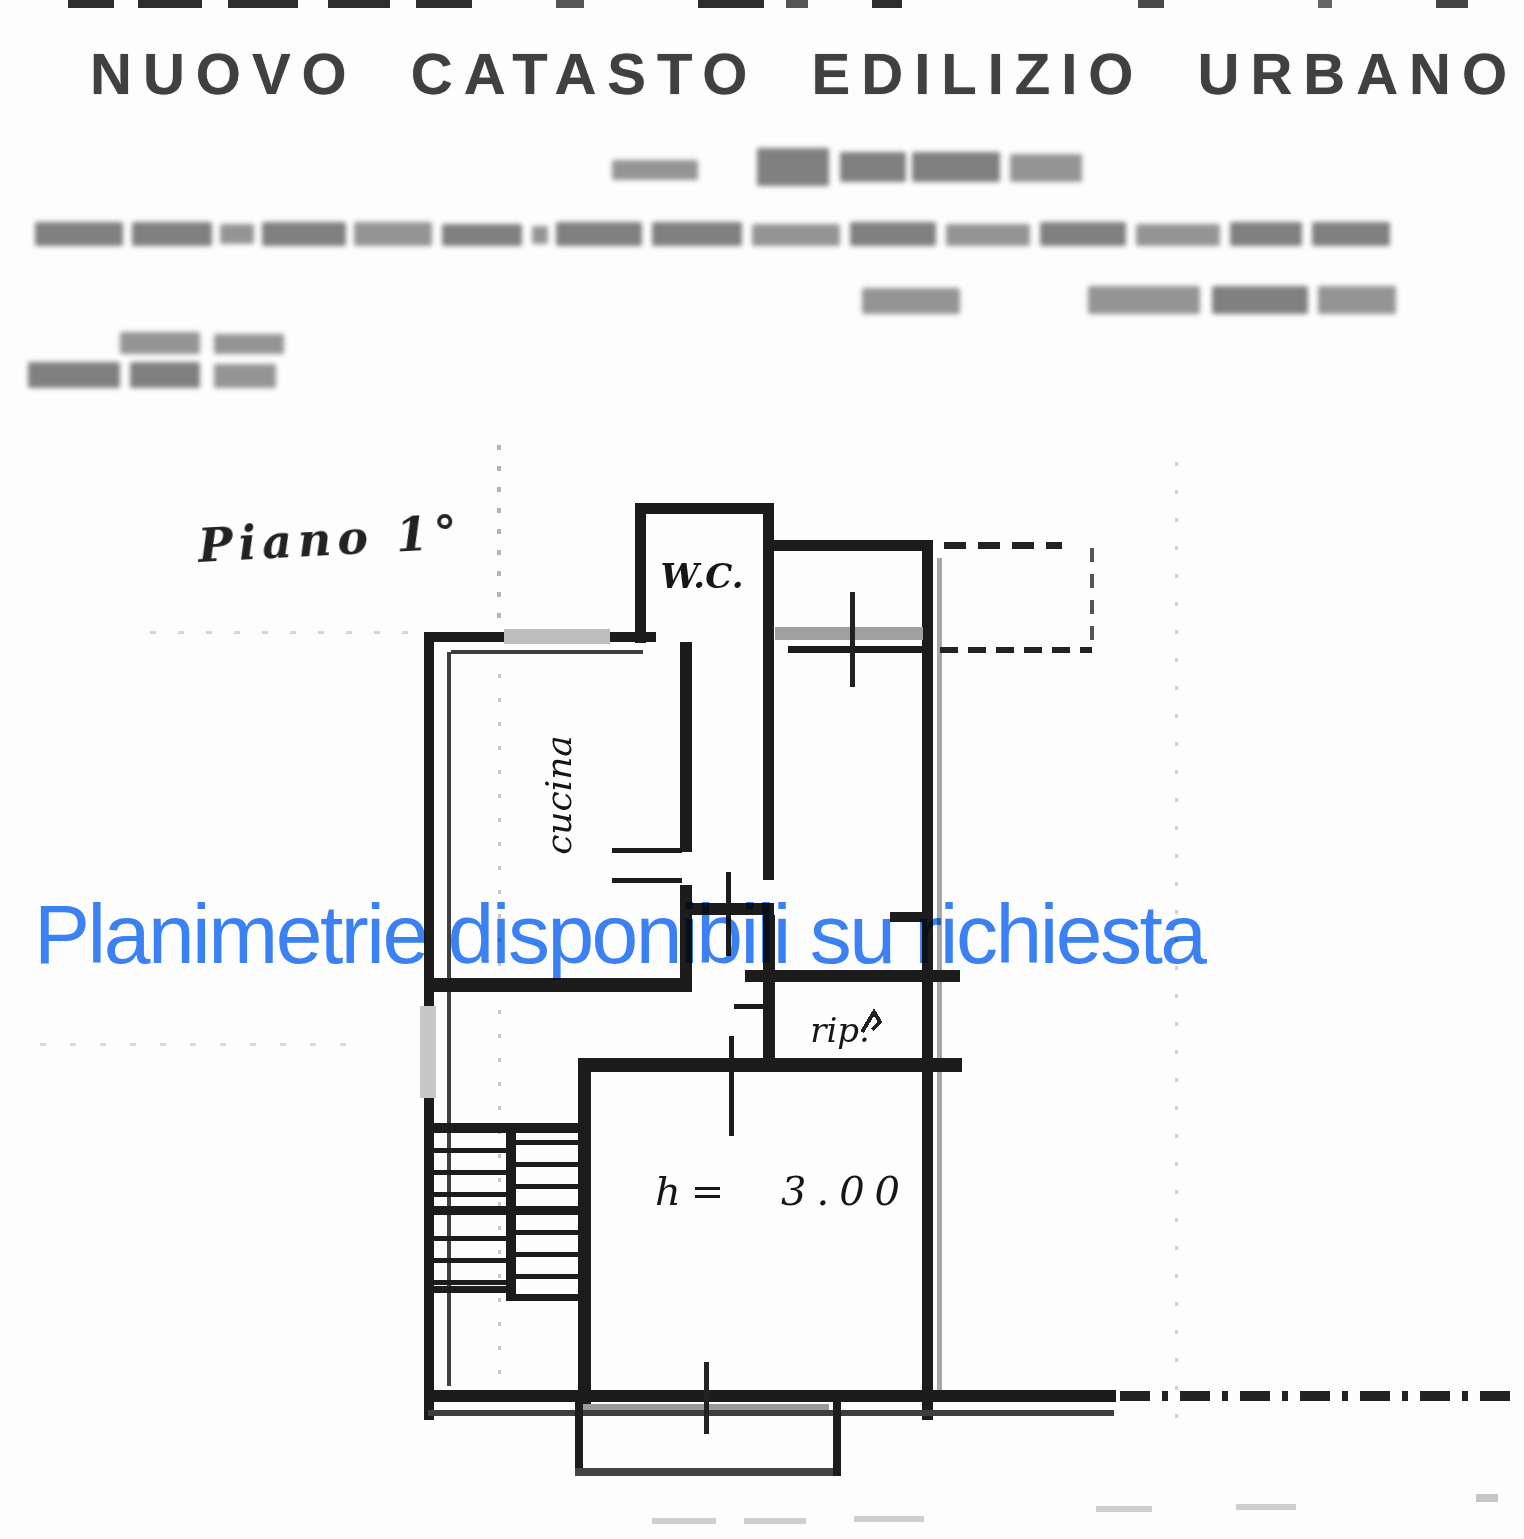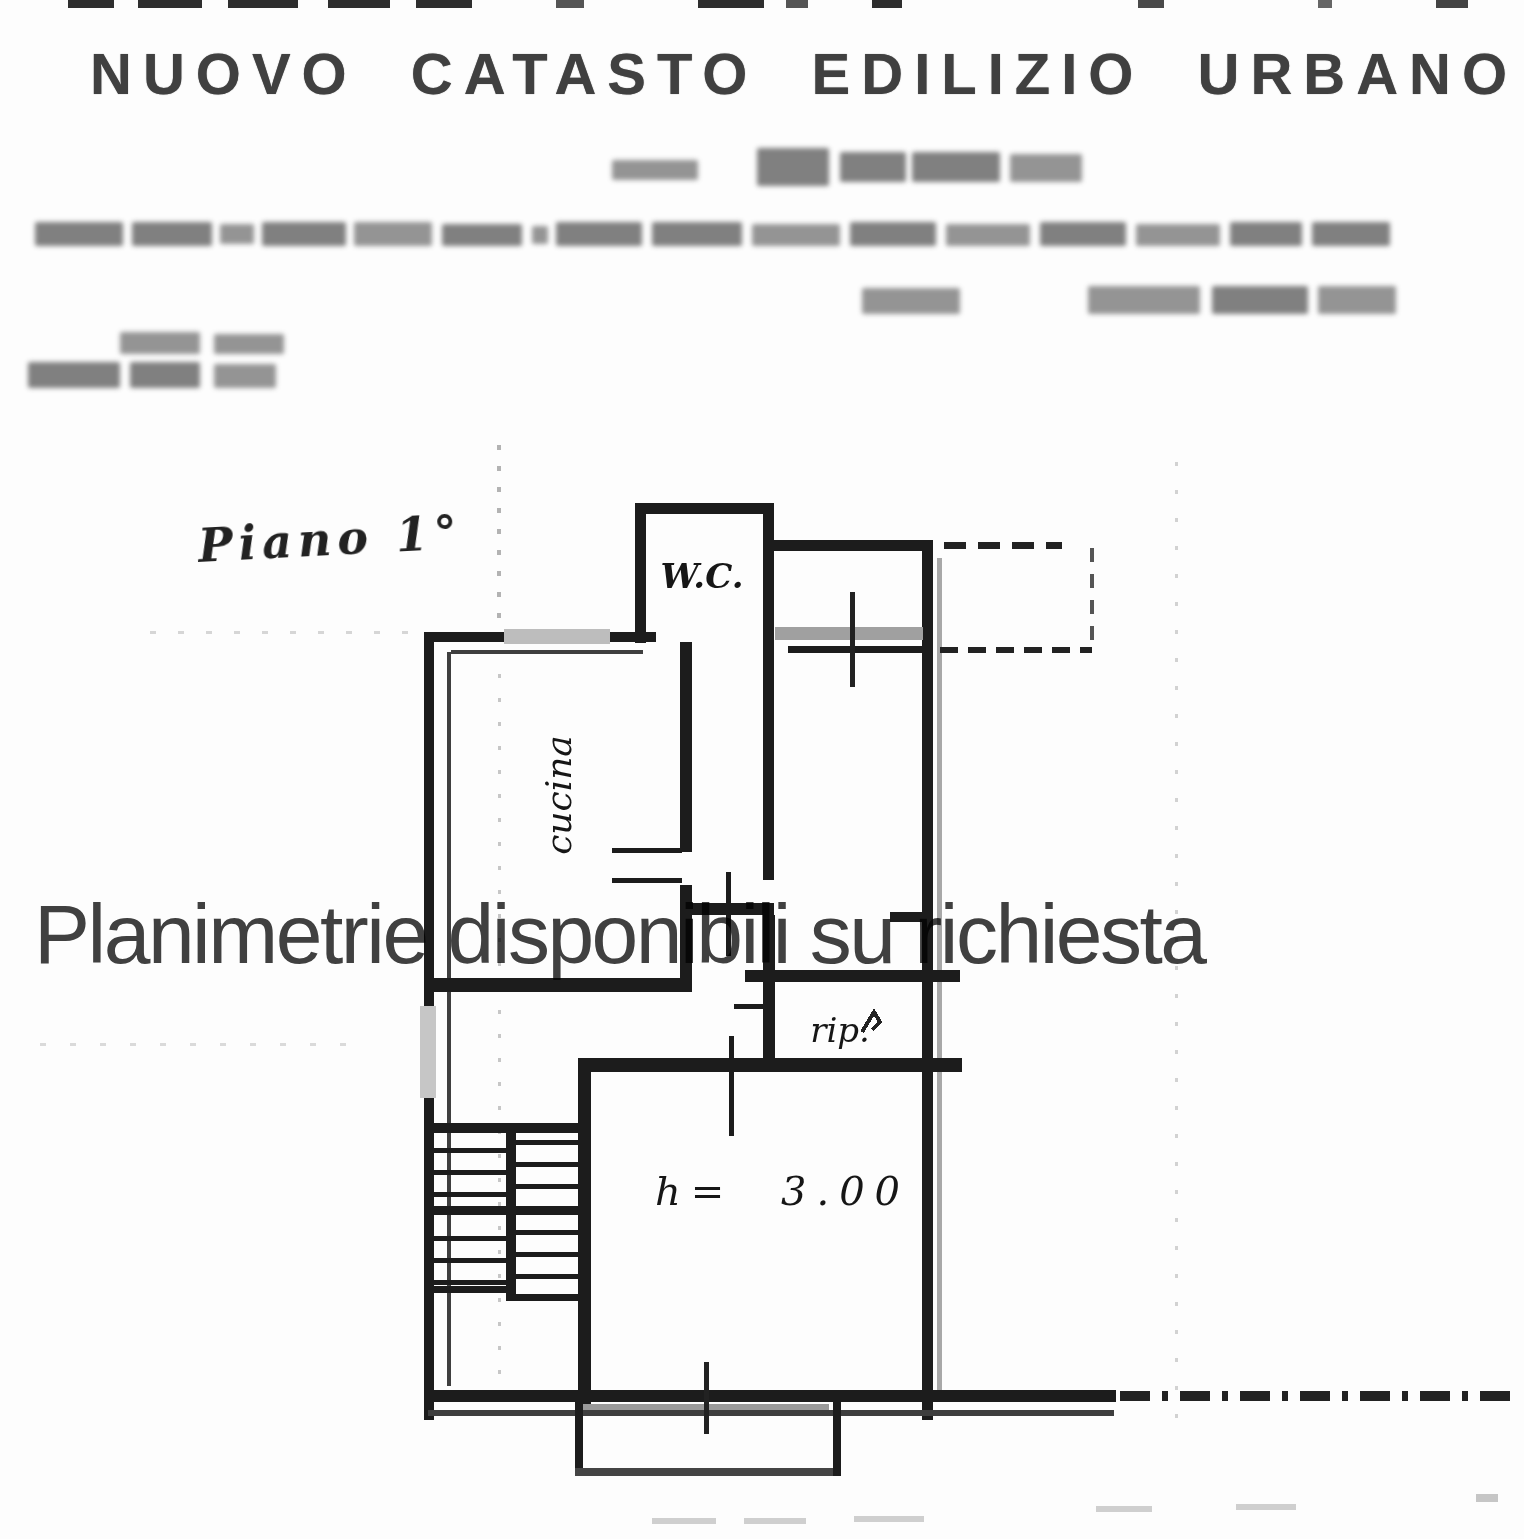--- a/index.html
+++ b/index.html
@@ -27,21 +27,21 @@
   #floor-label{
     left:198px;top:512px;
     font-family:"DejaVu Serif",serif;font-style:italic;font-weight:bold;
     font-size:46px;color:#222;transform:rotate(-3deg);
     filter:blur(0.5px);letter-spacing:6px;
   }
   
   #watermark{
     left:34px;top:886px;width:1490px;
     font-family:"Liberation Sans",sans-serif;
-    font-size:84px;font-weight:400;color:#404040;
+    font-size:84px;font-weight:400;color:#3b82f6;
     letter-spacing:-2.5px;white-space:nowrap;
     mix-blend-mode:multiply;z-index:5;
   }
   svg text{
     font-family:"DejaVu Serif",serif;font-style:italic;fill:#161616;
   }
 </style>
 </head>
 <body>
 

